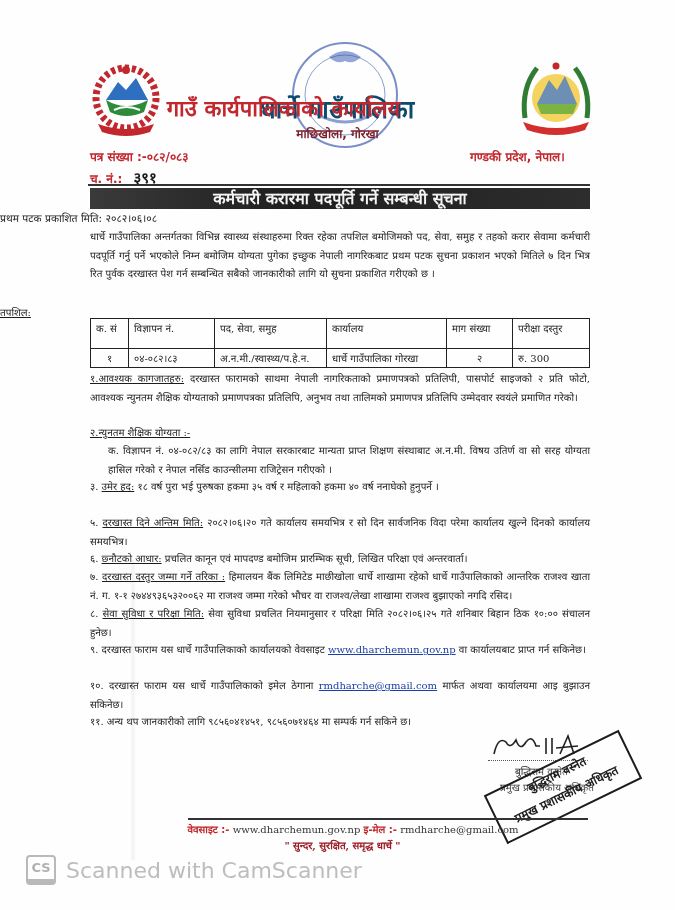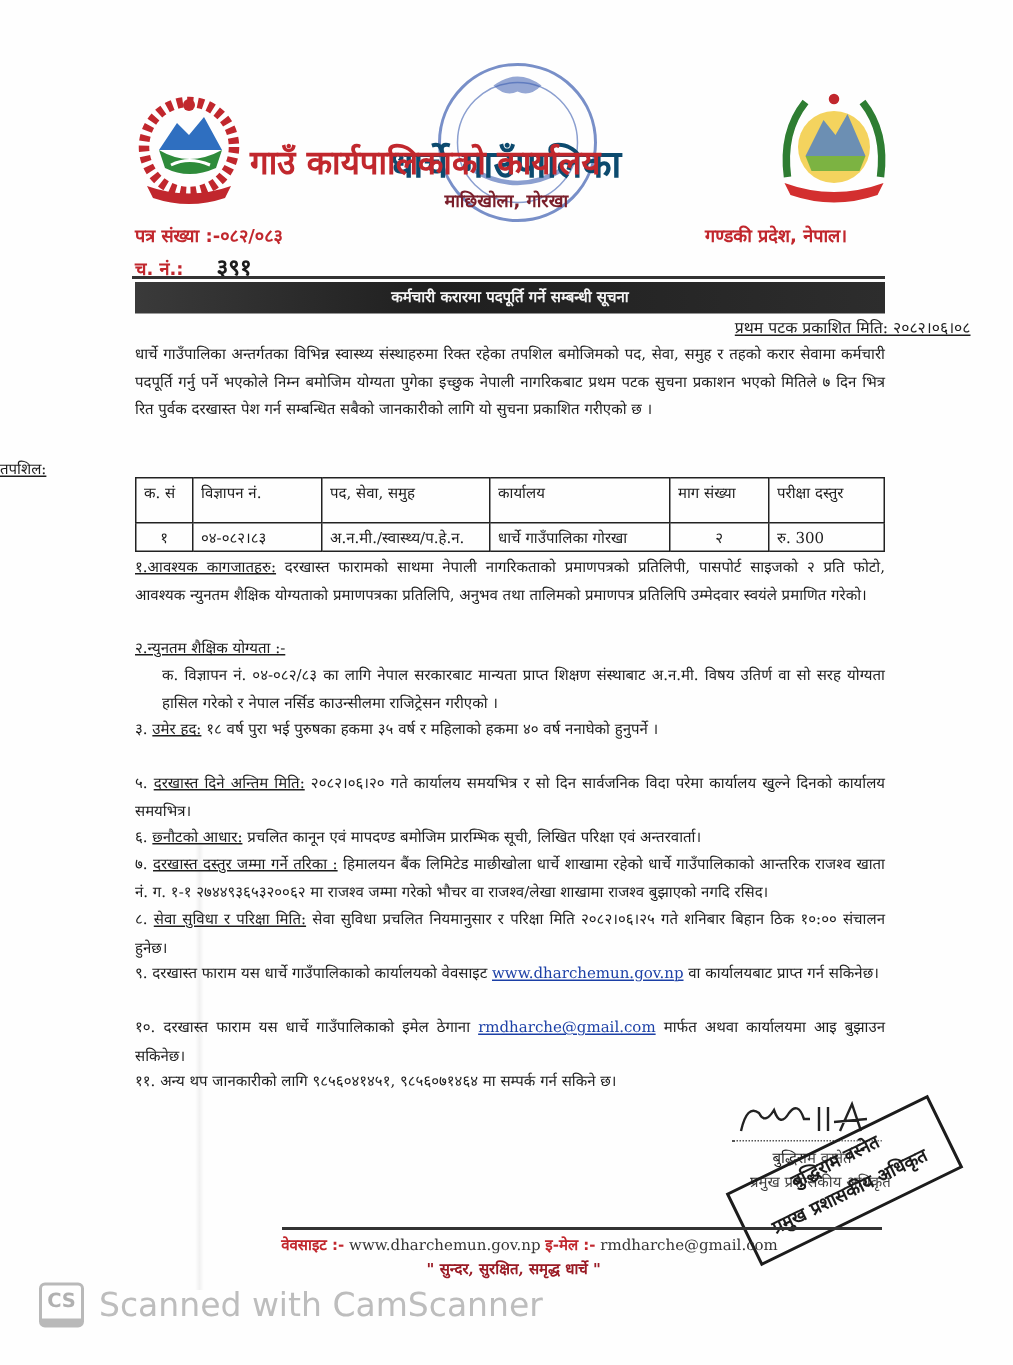--- a/index.html
+++ b/index.html
@@ -16,28 +16,28 @@
     .title1 { position: absolute; left: 0; width: 675px; top: 58px; text-align: center;
       font-family: "DejaVu Sans", sans-serif; font-weight: bold; font-size: 25px; color: #0c4a6e; letter-spacing: 0.5px; margin-top: 33px; }
     .title2 { position: absolute; left: 0; width: 567px; top: 92px; text-align: center;
       font-family: "DejaVu Sans", sans-serif; font-weight: bold; font-size: 22px; color: #c1272d; }
     .title3 { position: absolute; left: 0; width: 675px; top: 125px; text-align: center;
       font-family: "DejaVu Sans", sans-serif; font-weight: bold; font-size: 12px; color: #7a1f2b; }
     .ref-line { position: absolute; font-family: "DejaVu Sans", sans-serif; font-weight: bold; font-size: 12px; color: #c1272d; }
     .ref-letter { left: 90px; top: 148px; }
     .ref-province { left: 470px; top: 148px; }
     .ref-ch { left: 90px; top: 167px; }
-    .ref-ch .num { font-size: 15px; color: #1c1c1c; margin-left: 22px; }
+    .ref-ch .num { font-size: 15px; color: #1c1c1c; margin-left: 11px; }
     .rule-top { position: absolute; left: 88px; top: 184px; width: 502px; height: 2px; background: #333; }
 
     
     .banner { position: absolute; left: 90px; top: 188px; width: 500px; height: 21px;
       background: linear-gradient(90deg, #3a3a3a, #1f1f1f 40%, #2d2d2d); color: #f4f4f4;
-      text-align: center; font-size: 10px; font-weight: bold; line-height: 21px; font-family: "DejaVu Sans", sans-serif; }
-    .pub-date { position: absolute; left: 0; width: 647px; top: 211px; text-align: right; font-size: 10.5px; text-decoration: underline; }
+      text-align: center; font-size: 16px; font-weight: bold; line-height: 21px; font-family: "DejaVu Sans", sans-serif; }
+    .pub-date { position: absolute; left: 0; width: 647px; top: 211px; text-align: left; font-size: 10.5px; }
 
     .para { position: absolute; left: 90px; width: 500px; font-size: 10px; line-height: 18.5px; text-align: justify; }
     .intro { top: 228px; }
 
     .tapasil { position: absolute; left: 0; width: 675px; top: 305px; text-align: left; font-size: 10px; text-decoration: underline; }
 
     table.posts { position: absolute; left: 90px; top: 318px; width: 500px; border-collapse: collapse; font-size: 10px; }
     table.posts th, table.posts td { border: 1px solid #222; padding: 2px 5px; text-align: left; vertical-align: top; font-weight: normal; }
     table.posts th { height: 30px; }
     table.posts td { height: 18px; }

